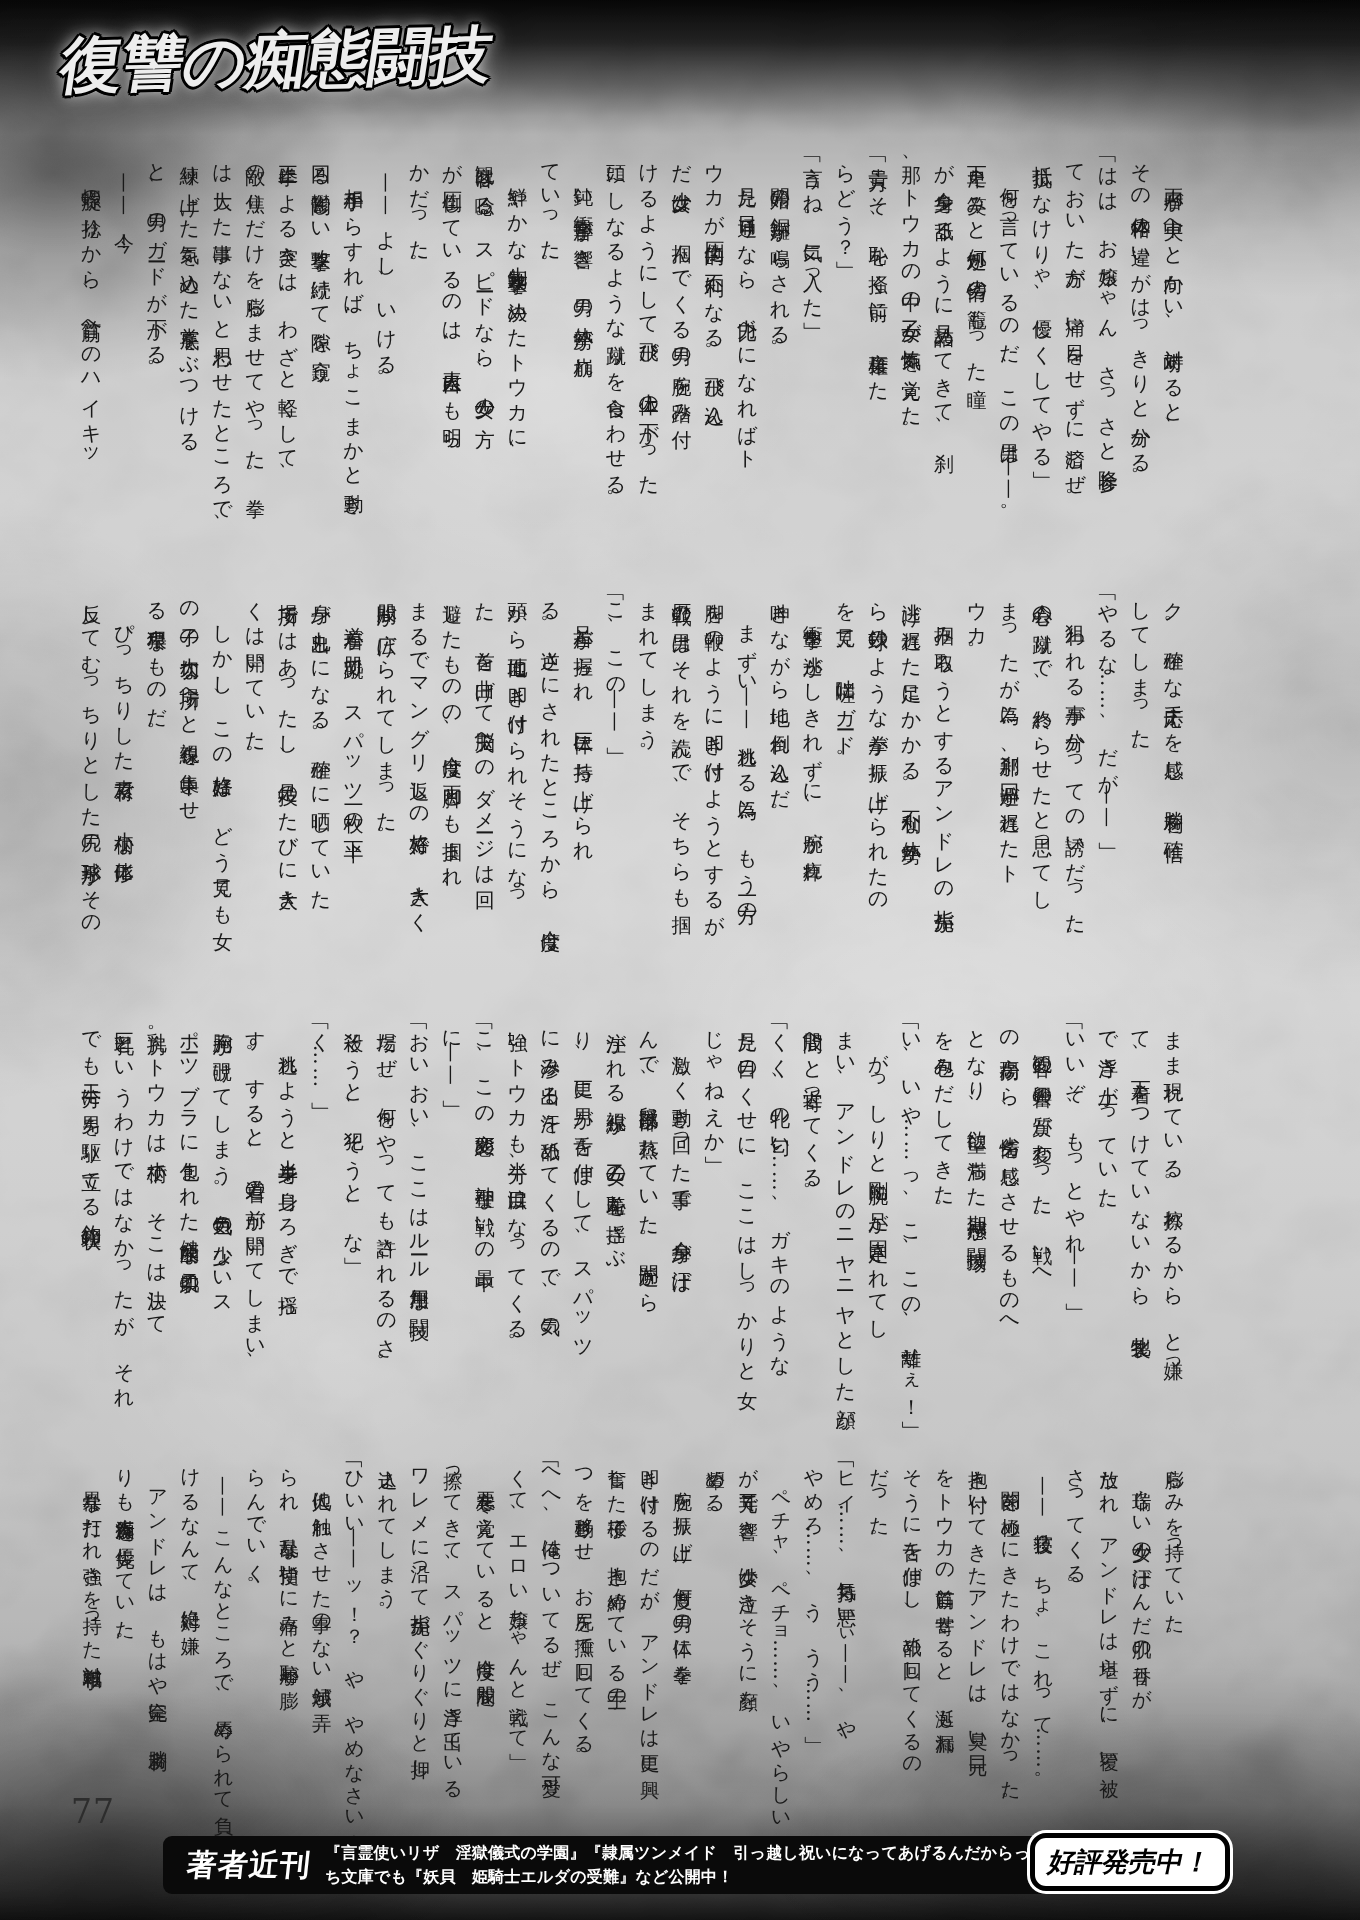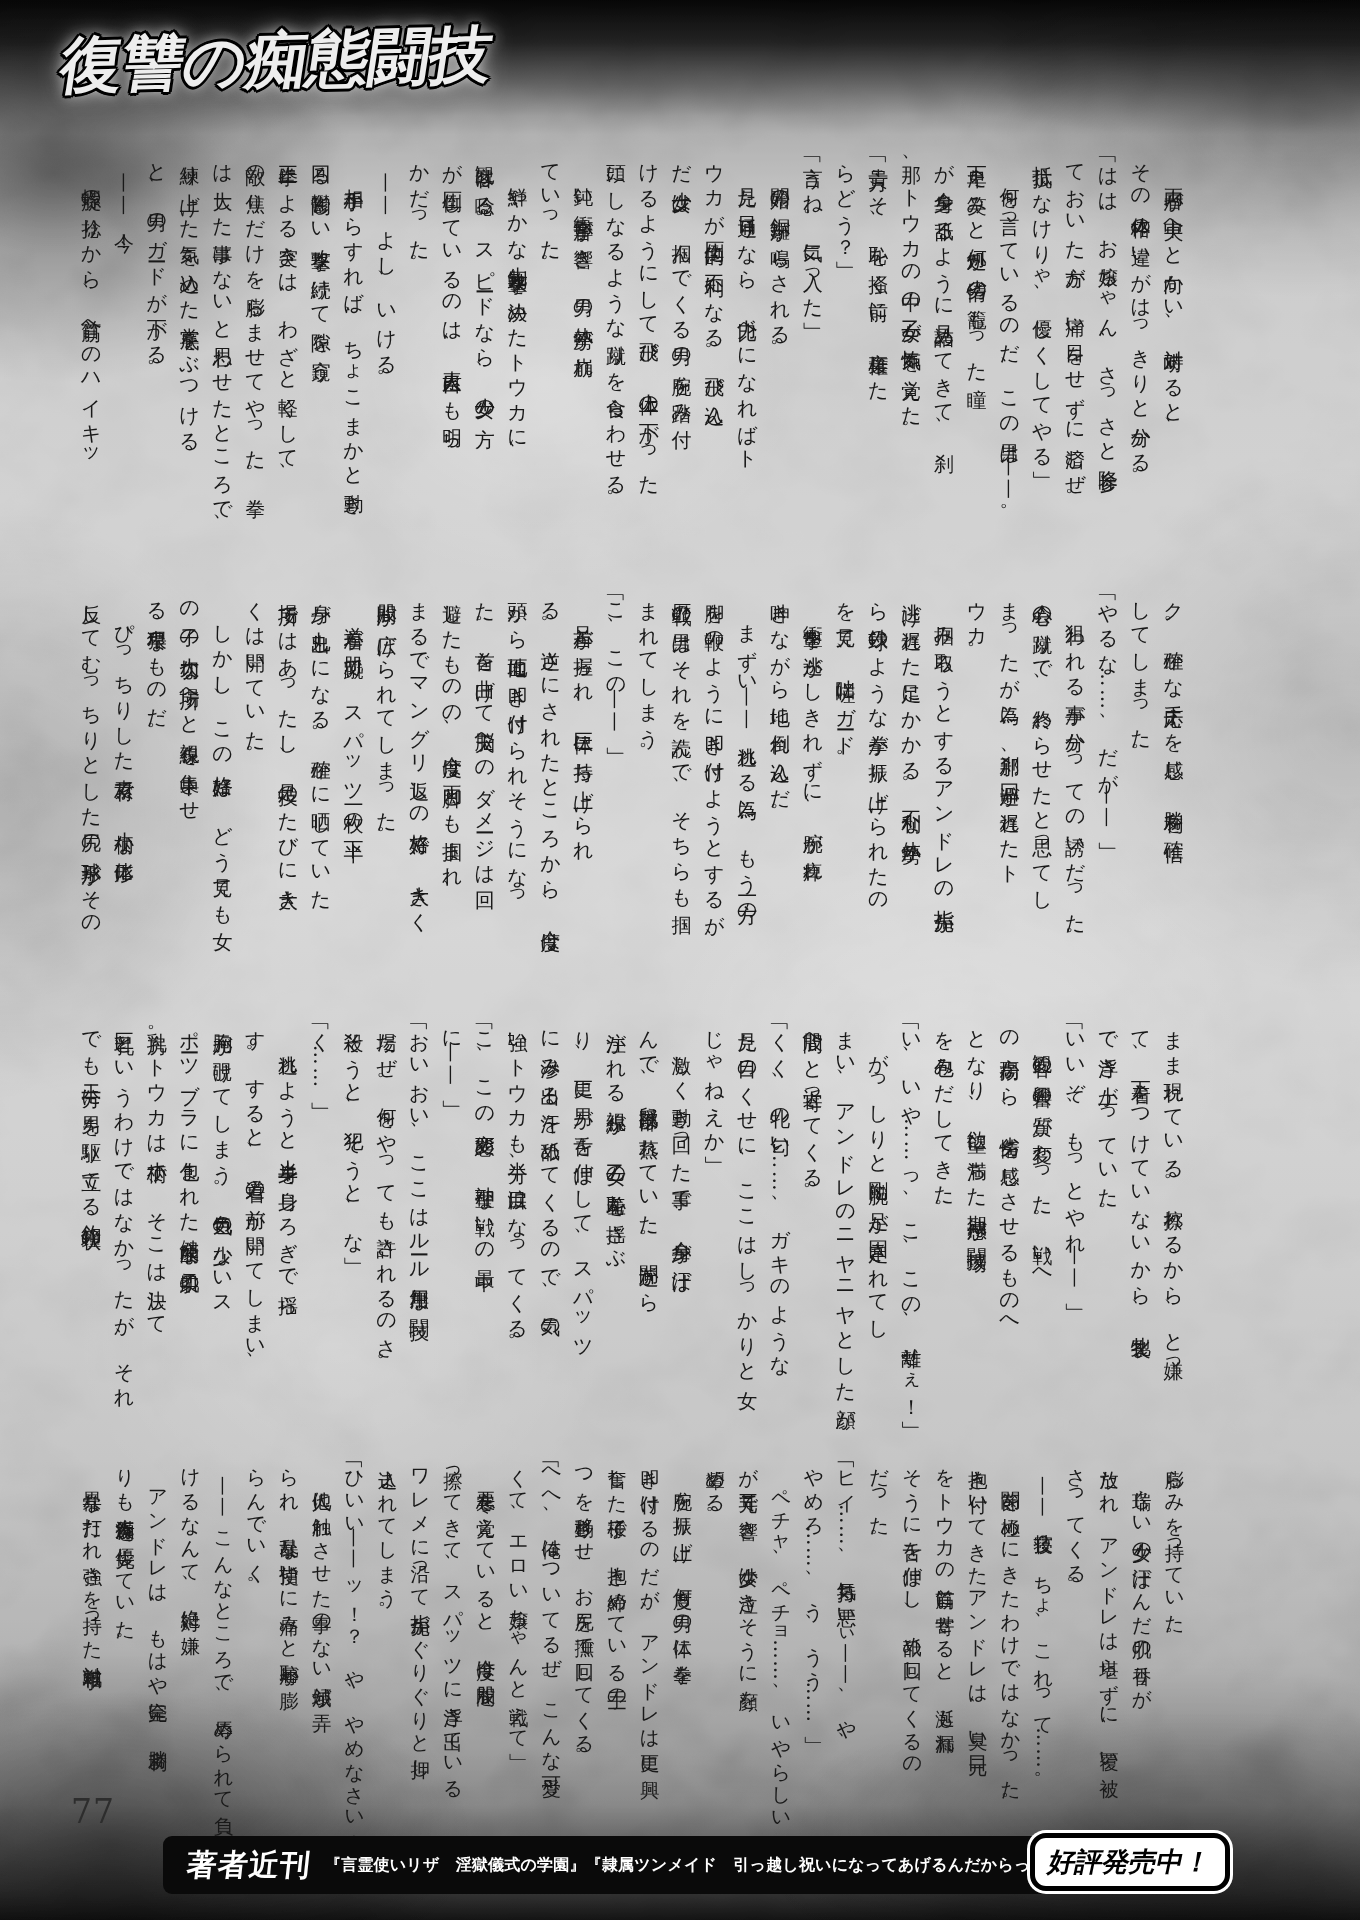--- a/index.html
+++ b/index.html
@@ -249,19 +249,20 @@
       <p class="vline">りも痴漢行為を優先していた。</p>
       <p class="vline">　異常な打たれ強さを持った対戦相手</p>
     </div>
 
   <div id="page-number">77</div>
 
   <div id="footer-bar">
     <div id="footer-author">著者近刊</div>
     <div id="footer-ad">
       <div>『言霊使いリザ　淫獄儀式の学園』『隷属ツンメイド　引っ越し祝いになってあげるんだからっ！』、二次元ぷ</div>
+      <div>ち文庫でも『妖貝　姫騎士エルダの受難』など公開中！</div>
     </div>
   </div>
 
   <div id="footer-badge">
     <span>好評発売中！</span>
   </div>
 </div>
 
 </body></html>

